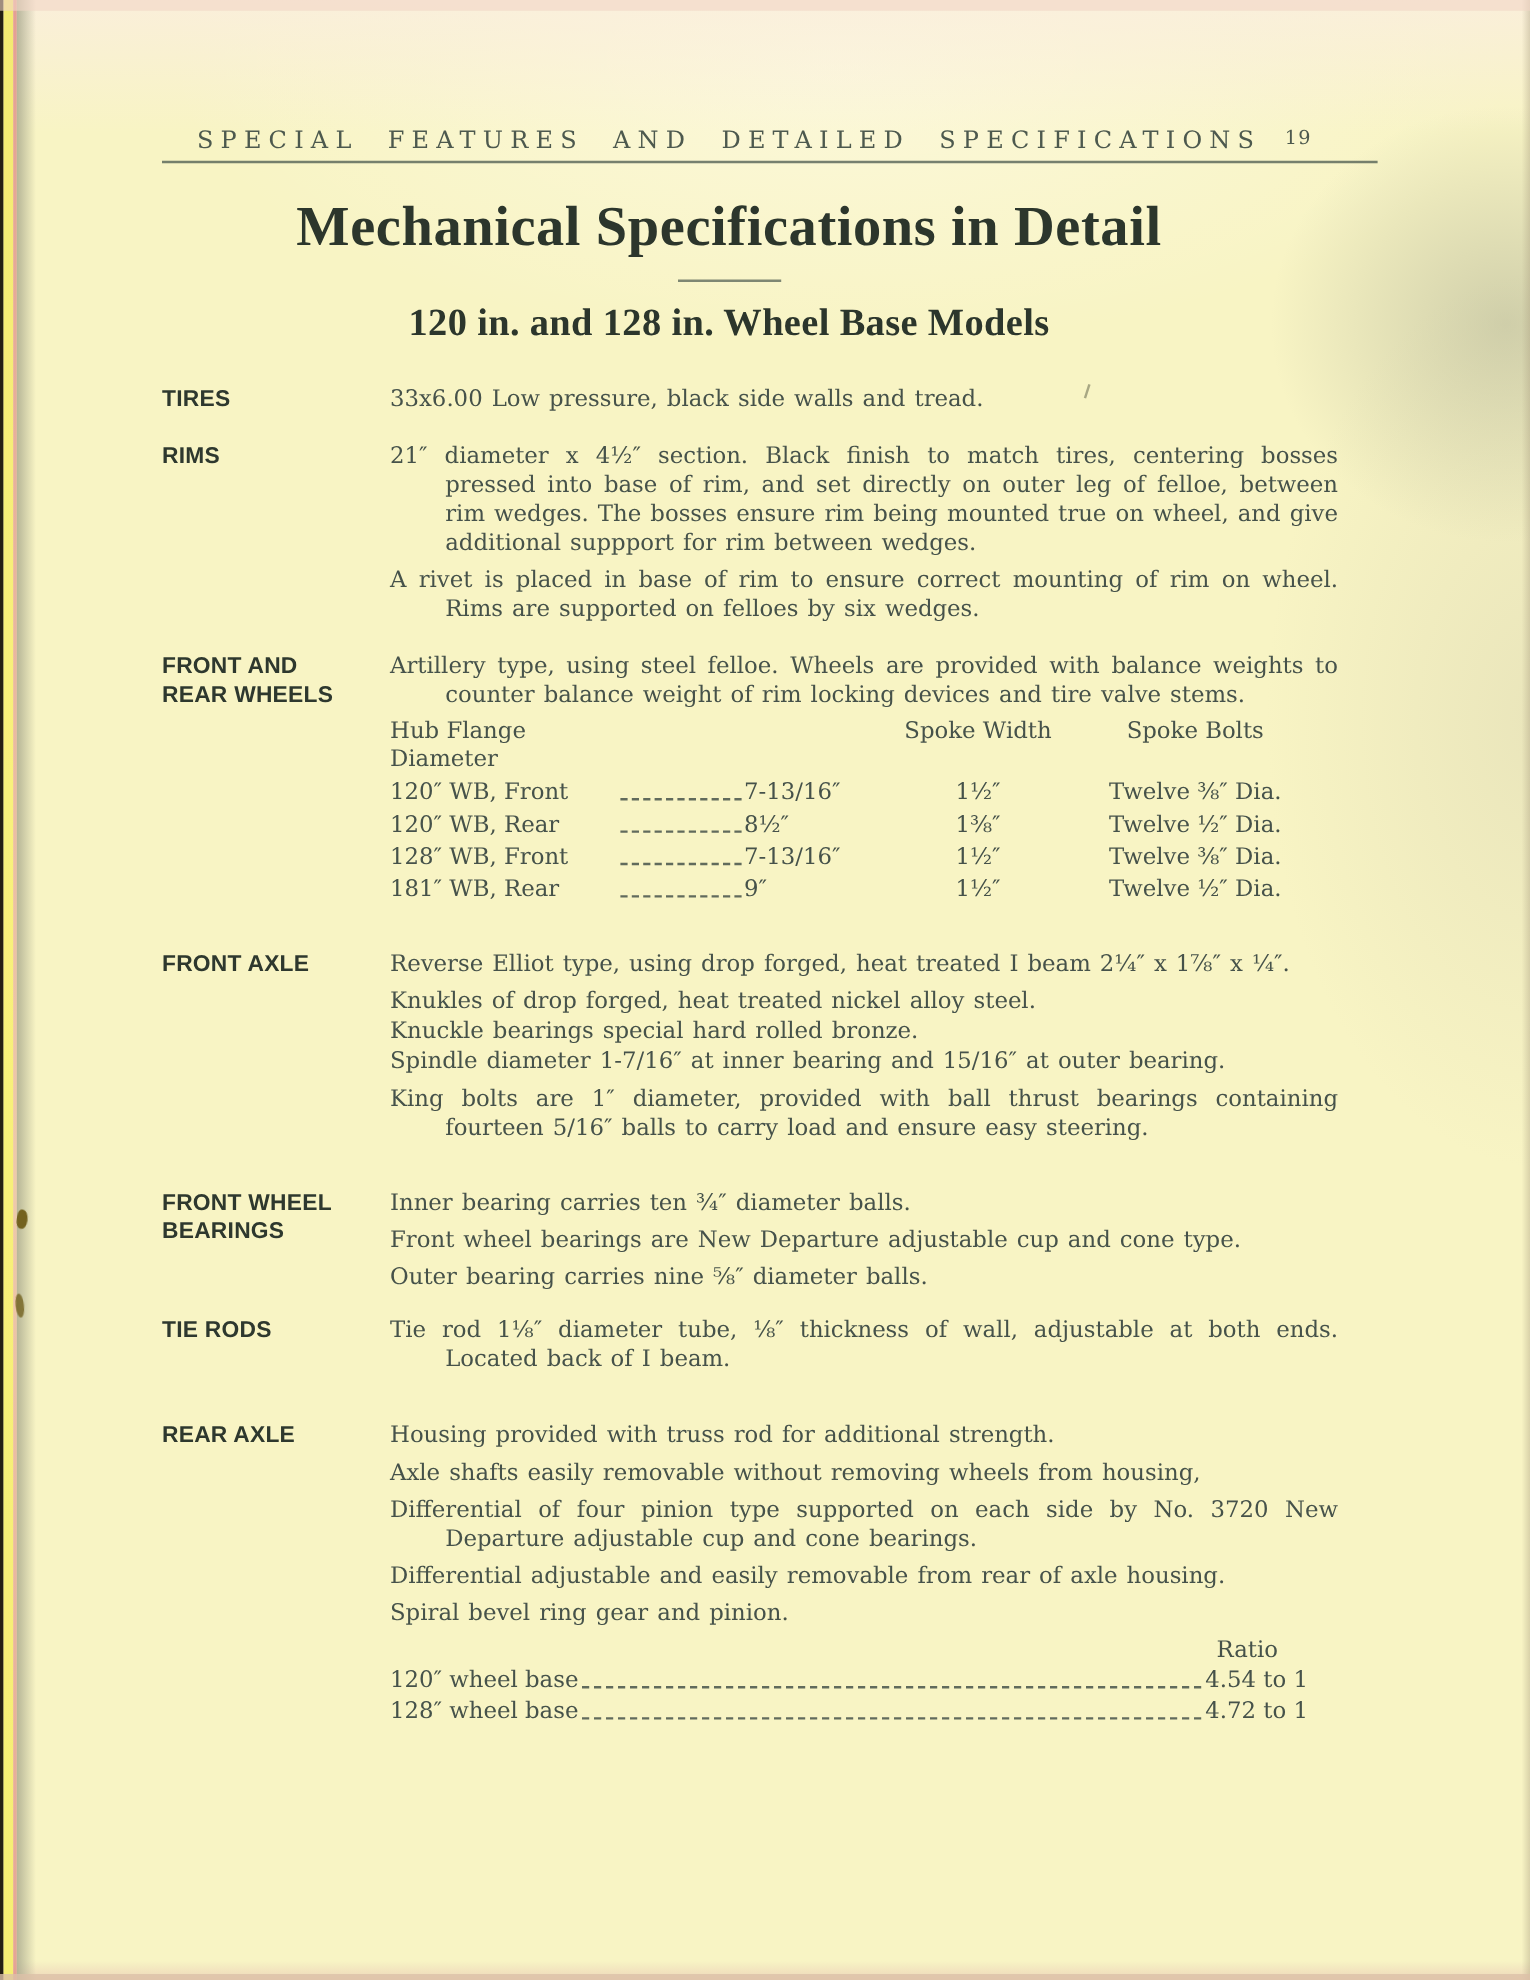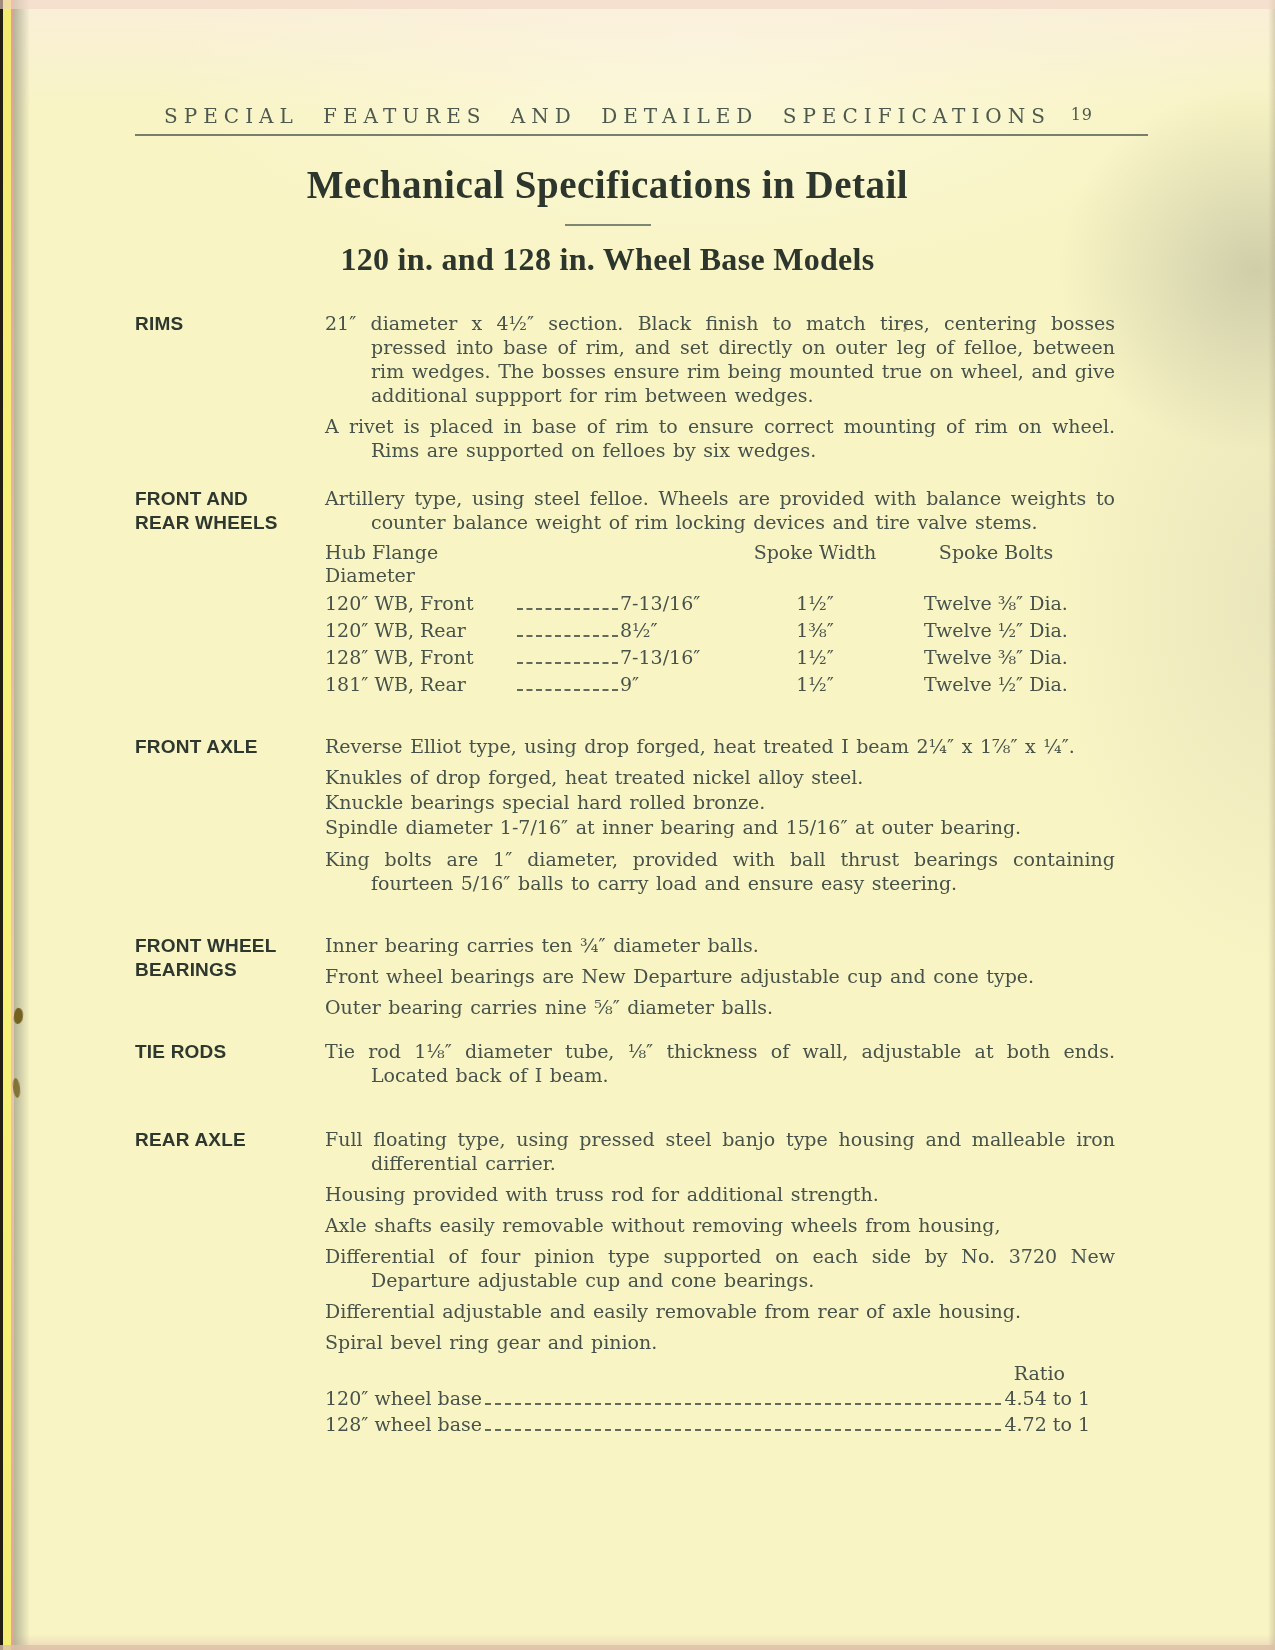--- a/index.html
+++ b/index.html
@@ -38,21 +38,21 @@
     display:block;text-align:center;margin-right:68px;
     font-size:20px;letter-spacing:6px;word-spacing:12px;
     color:#4d594e;
   }
   .page-number{position:absolute;right:55px;top:1px;font-size:16px;letter-spacing:1px;color:#4d594e;}
   .header-rule{margin-top:4px;border-top:2px solid rgba(74,88,78,.75);}
 
   .title-block{margin:26px 68px 0 0;text-align:center;}
   .title{
     margin:1px;font-family:"Liberation Serif","DejaVu Serif",serif;
-    font-weight:bold;font-size:39px;letter-spacing:.5px;color:#2c362c;
+    font-weight:bold;font-size:47px;letter-spacing:.5px;color:#2c362c;
   }
   .title-divider{width:86px;margin:17px auto 15px auto;border-top:2px solid rgba(74,88,78,.7);}
   .subtitle{
     margin:0;font-family:"Liberation Serif","DejaVu Serif",serif;
     font-weight:bold;font-size:32px;letter-spacing:.3px;color:#2c362c;
   }
 
   .sections{margin-top:33px;}
   .section{display:flex;align-items:flex-start;}
   .label-col{
@@ -119,20 +119,26 @@
     <div class="header-rule"></div>
 
     <div class="title-block">
       <h1 class="title">Mechanical Specifications in Detail</h1>
       <div class="title-divider"></div>
       <h2 class="subtitle">120 in. and 128 in. Wheel Base Models</h2>
     </div>
 
     <div class="sections">
 
+      <div class="section sec-tires">
+        <div class="label-col">TIRES</div>
+        <div class="body-col">
+          <p class="para">33x6.00 Low pressure, black side walls and tread.</p>
+        </div>
+      </div>
 
       <div class="section sec-rims">
         <div class="label-col">RIMS</div>
         <div class="body-col">
           <p class="para">21″ diameter x 4½″ section.  Black finish to match tires, centering bosses pressed into base of rim, and set directly on outer leg of felloe, between rim wedges.  The bosses ensure rim being mounted true on wheel, and give additional suppport for rim between wedges.</p>
           <p class="para">A rivet is placed in base of rim to ensure correct mounting of rim on wheel. Rims are supported on felloes by six wedges.</p>
         </div>
       </div>
 
       <div class="section sec-wheels">
@@ -218,21 +224,20 @@
       <div class="section sec-tie-rods">
         <div class="label-col">TIE RODS</div>
         <div class="body-col">
           <p class="para">Tie rod 1⅛″ diameter tube, ⅛″ thickness of wall, adjustable at both ends. Located back of I beam.</p>
         </div>
       </div>
 
       <div class="section sec-rear-axle">
         <div class="label-col">REAR AXLE</div>
         <div class="body-col">
-          <p class="para">Full floating type, using pressed steel banjo type housing and malleable iron differential carrier.</p>
           <p class="para">Housing provided with truss rod for additional strength.</p>
           <p class="para">Axle shafts easily removable without removing wheels from housing,</p>
           <p class="para">Differential of four pinion type supported on each side by No. 3720 New Departure adjustable cup and cone bearings.</p>
           <p class="para">Differential adjustable and easily removable from rear of axle housing.</p>
           <p class="para">Spiral bevel ring gear and pinion.</p>
           <div class="ratio-block">
             <div class="ratio-header">Ratio</div>
             <div class="ratio-row">
               <span class="r-label">120″ wheel base</span>
               <span class="r-leader"></span>

